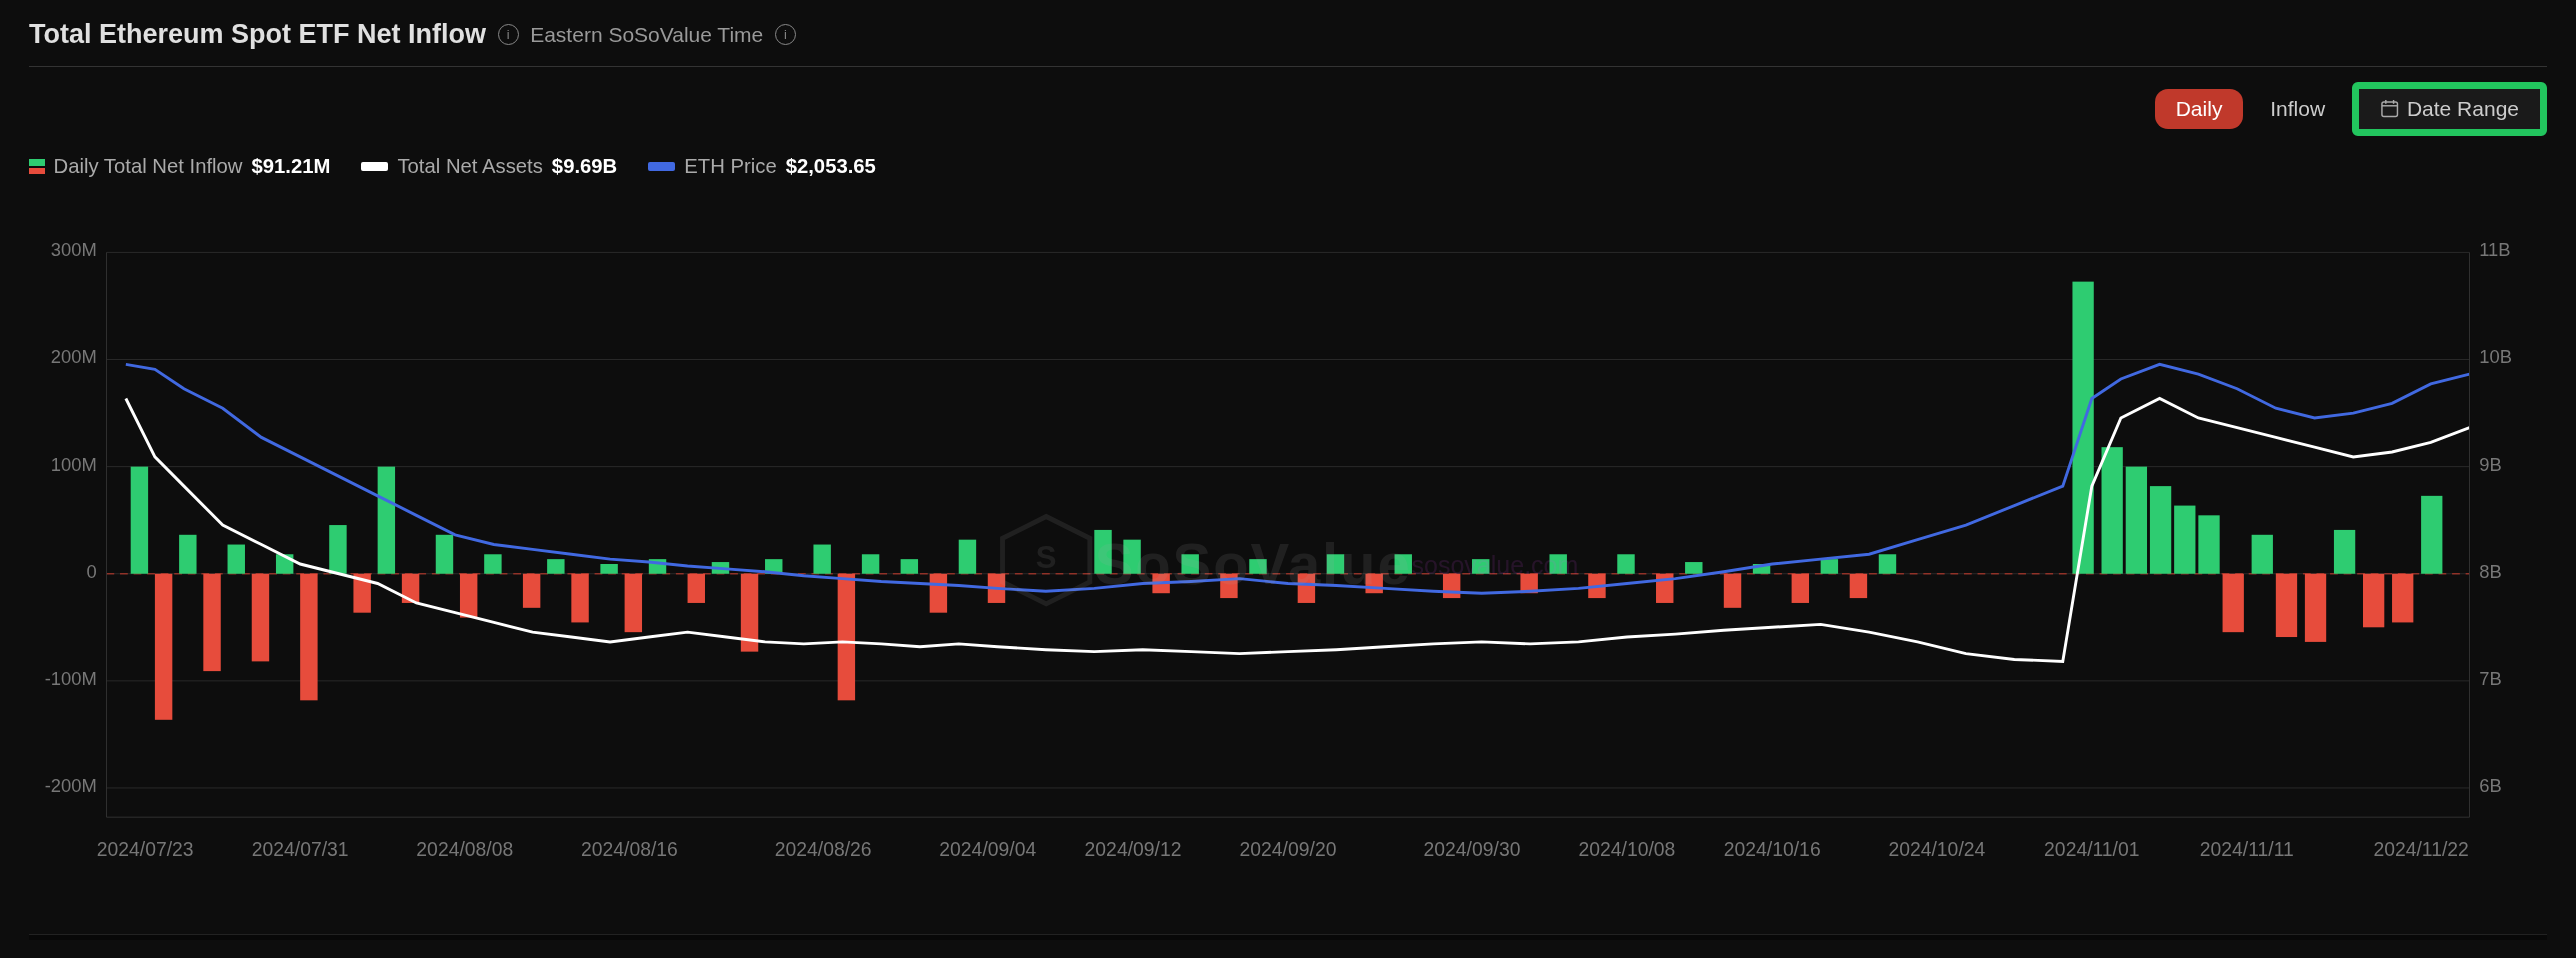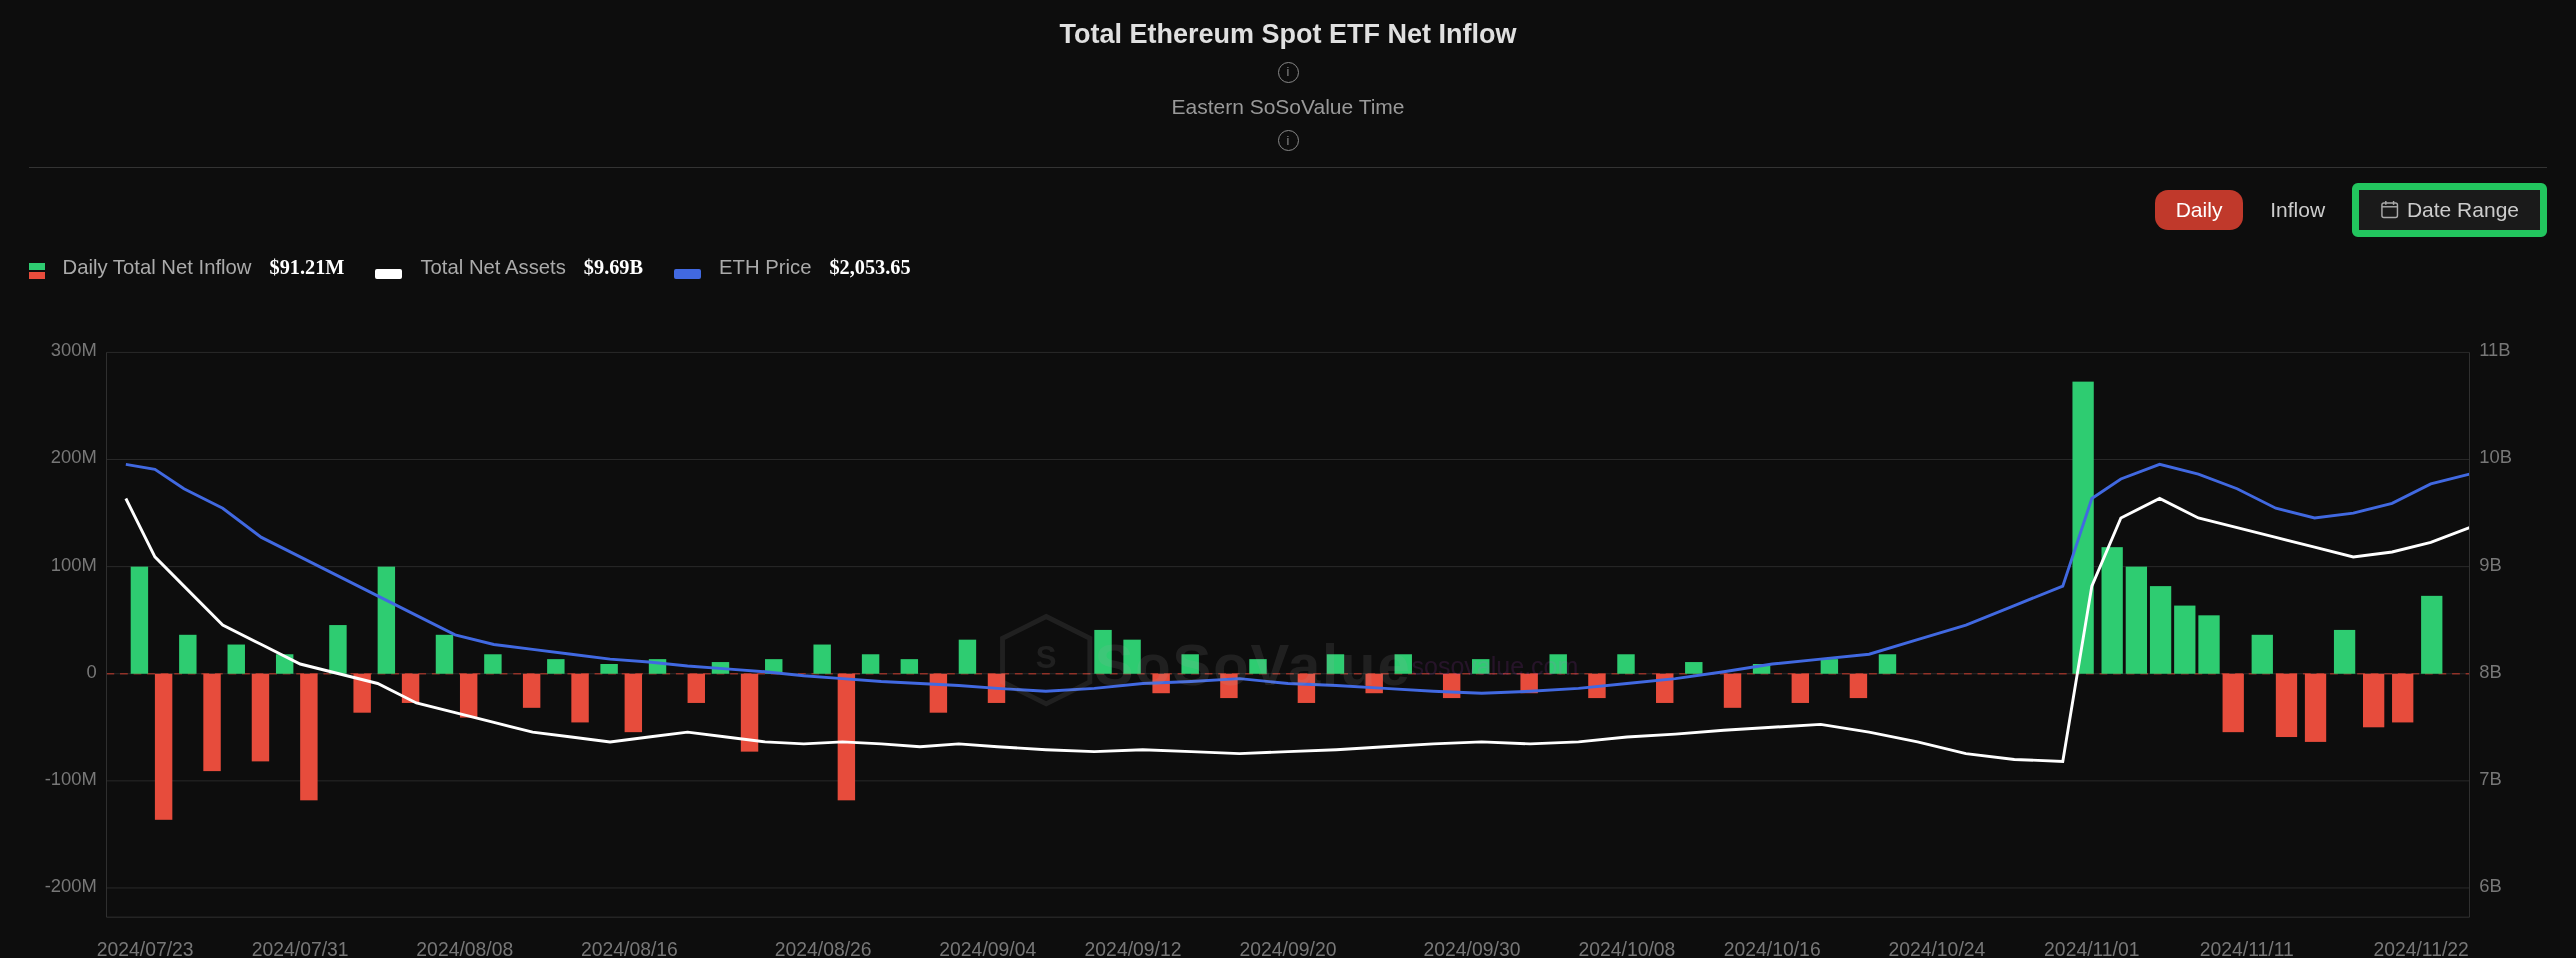--- a/index.html
+++ b/index.html
@@ -18,21 +18,20 @@
       padding: 19.4px 29px;
       display: flex;
       flex-direction: column;
     }
     .header {
       display: flex;
       align-items: center;
       gap: 11.6px;
       padding-bottom: 15.5px;
       border-bottom: 1px solid #333;
-      flex-direction: column;
     }
     .header-title {
       font-size: 27px;
       font-weight: 600;
       color: #e0e0e0;
     }
     .info-icon {
       width: 21px; height: 21px;
       border: 1.9px solid #888;
       border-radius: 50%;
@@ -77,39 +76,39 @@
     }
     .legend-row {
       display: flex;
       align-items: center;
       gap: 31px;
       padding: 9.7px 0 5.8px 0;
       font-size: 20.3px;
     }
     .legend-item {
       display: flex;
-      align-items: flex-end;
-      gap: 18px;
+      align-items: center;
+      gap: 9px;
     }
     .legend-swatch {
       width: 27px; height: 9.7px;
       border-radius: 1.9px;
     }
     .legend-swatch-bar {
       width: 15.5px; height: 15.5px;
       display: flex; flex-direction: column; gap: 1.9px;
     }
     .legend-swatch-bar .bar-green {
       width: 15.5px; height: 6.8px; background: #2ecc71;
     }
     .legend-swatch-bar .bar-red {
       width: 15.5px; height: 6.8px; background: #e74c3c;
     }
     .legend-label { color: #aaa; }
-    .legend-value { color: #fff; font-weight: 600; font-family: Liberation Serif, serif; }
+    .legend-value { color: #fff; font-weight: 600; }
     .chart-area {
       flex: 1;
       position: relative;
       margin-top: 9.7px;
     }
     .chart-svg {
       width: 100%;
       height: 100%;
     }
     .watermark {

